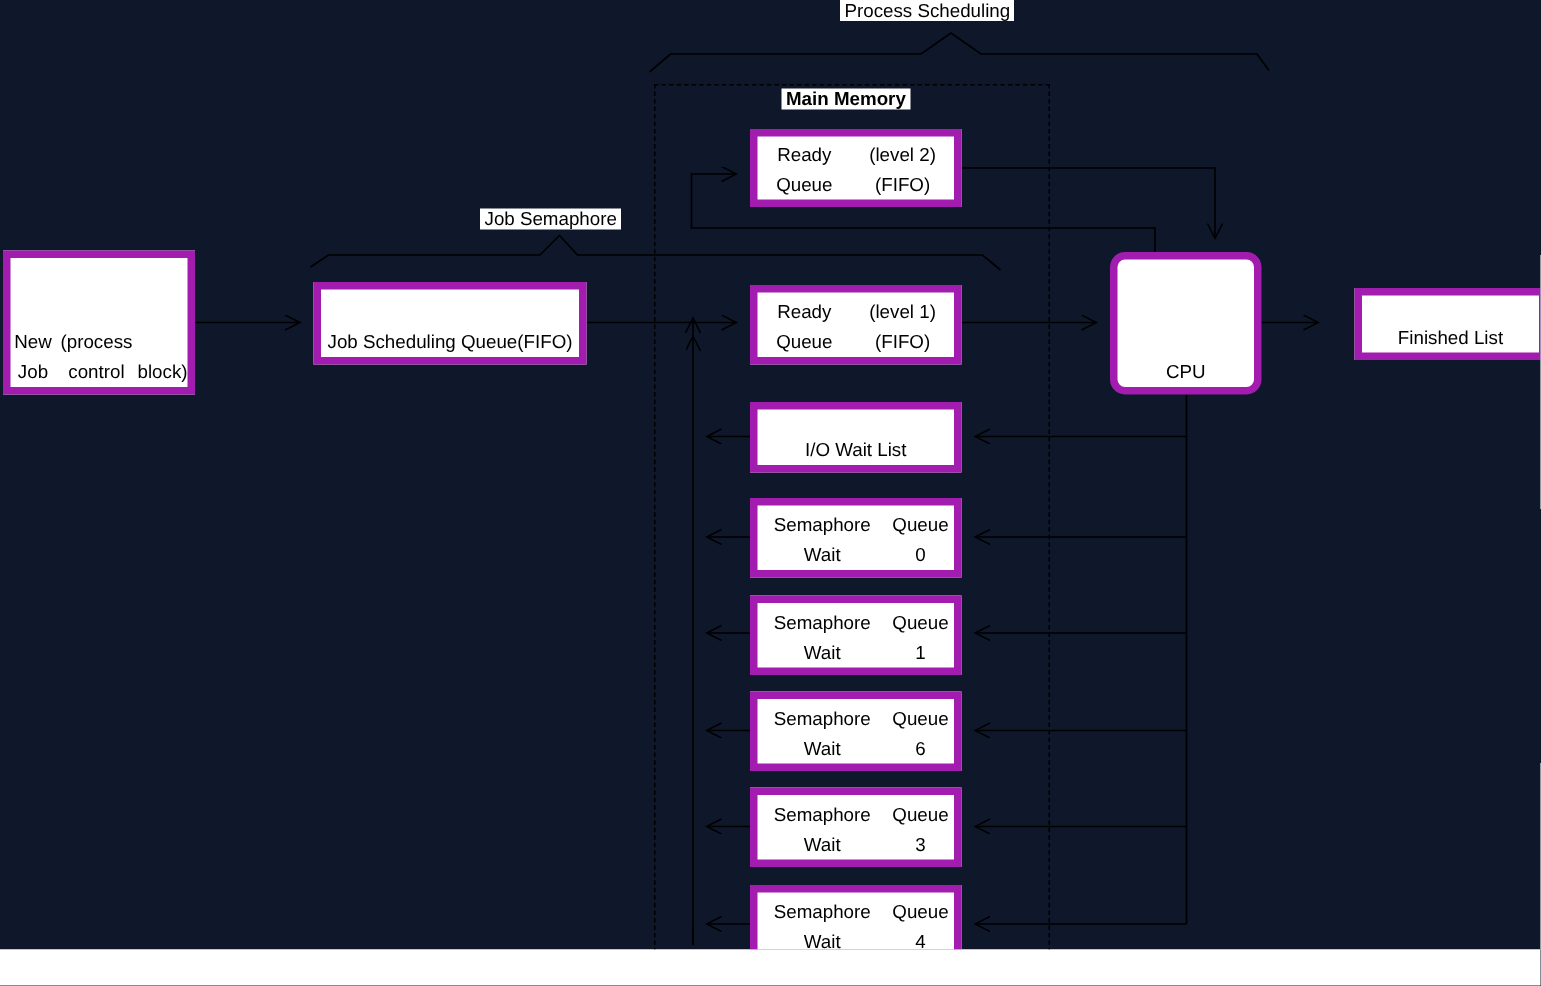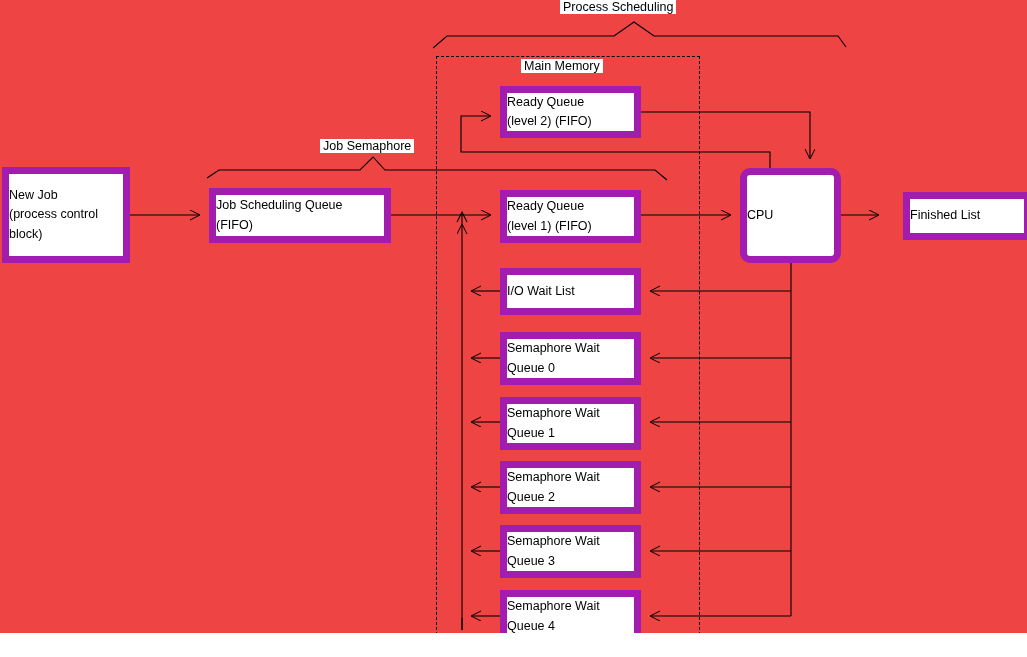--- a/index.html
+++ b/index.html
@@ -7,38 +7,38 @@
     padding: 0;
     background: #ffffff;
   }
   body {
     font-family: "Liberation Sans", sans-serif;
   }
   #diagram-root {
     position: relative;
     width: 1027px;
     height: 633px;
-    background: #ef4444;
+    background: #0f172a;
     overflow: hidden;
   }
   #diagram-svg {
     position: absolute;
     left: 0;
     top: 0;
     width: 1027px;
     height: 657px;
   }
   .node-box {
     position: absolute;
     box-sizing: border-box;
-    border: 7px solid #a21caf;
+    border: 5px solid #a21caf;
     background: #ffffff;
     display: flex;
-    flex-direction: column;
-    align-items: flex-start;
+    flex-direction: row;
+    align-items: flex-end;
     justify-content: center;
     font-family: "Liberation Sans", sans-serif;
     font-size: 12.5px;
     color: #000000;
     line-height: 1.55;
     text-align: center;
     z-index: 3;
   }
   .node-box .line2 { display: block; }
   .mem-region {
@@ -148,21 +148,21 @@
         <path d="M457,222 L462,212 L467,222"></path>
       </g>
 
     </g>
   </svg>
 
   <div class="mem-region" style="left:436px; top:56px; width:264px; height:599px;"></div>
 
   <div class="free-label" style="left:560px; top:0px;">Process Scheduling</div>
   <div class="free-label" style="left:320px; top:139px;">Job Semaphore</div>
-  <div class="free-label" style="left:521px; top:59px;">Main Memory</div>
+  <div class="free-label" style="left:521px; top:59px;font-weight:bold;">Main Memory</div>
 
   <div class="node-box" style="left:2px; top:167px; width:128px; height:96px;">
     <span class="line2">New Job</span>
     <span class="line2">(process control</span>
     <span class="line2">block)</span>
   </div>
 
   <div class="node-box" style="left:209px; top:188px; width:182px; height:55px;">
     <span class="line2">Job Scheduling Queue</span>
     <span class="line2">(FIFO)</span>
@@ -187,21 +187,21 @@
     <span class="line2">Queue 0</span>
   </div>
 
   <div class="node-box" style="left:500px; top:397px; width:141px; height:53px;">
     <span class="line2">Semaphore Wait</span>
     <span class="line2">Queue 1</span>
   </div>
 
   <div class="node-box" style="left:500px; top:461px; width:141px; height:53px;">
     <span class="line2">Semaphore Wait</span>
-    <span class="line2">Queue 2</span>
+    <span class="line2">Queue 6</span>
   </div>
 
   <div class="node-box" style="left:500px; top:525px; width:141px; height:53px;">
     <span class="line2">Semaphore Wait</span>
     <span class="line2">Queue 3</span>
   </div>
 
   <div class="node-box" style="left:500px; top:590px; width:141px; height:53px;">
     <span class="line2">Semaphore Wait</span>
     <span class="line2">Queue 4</span>

